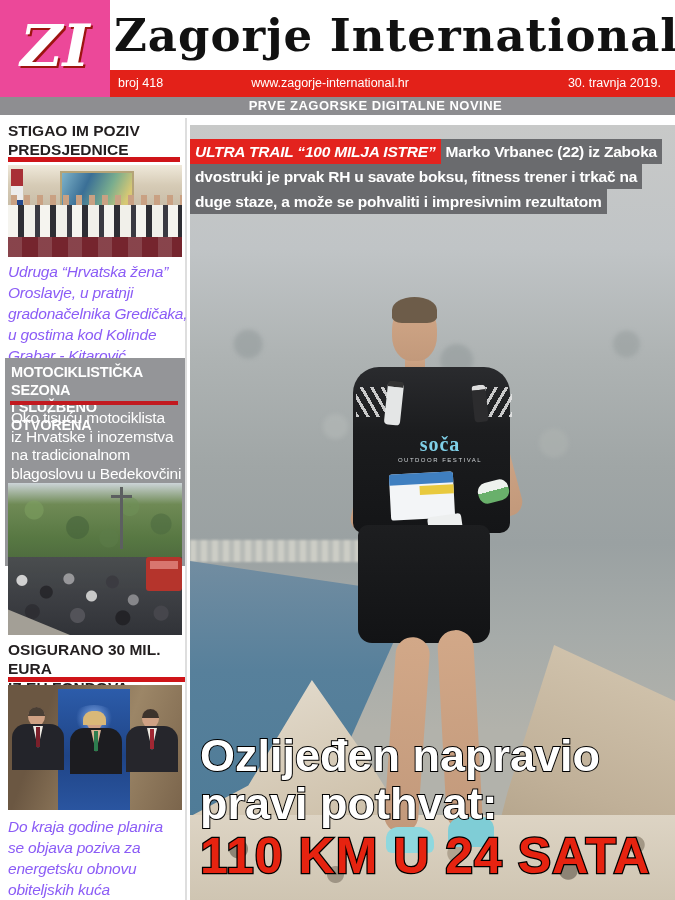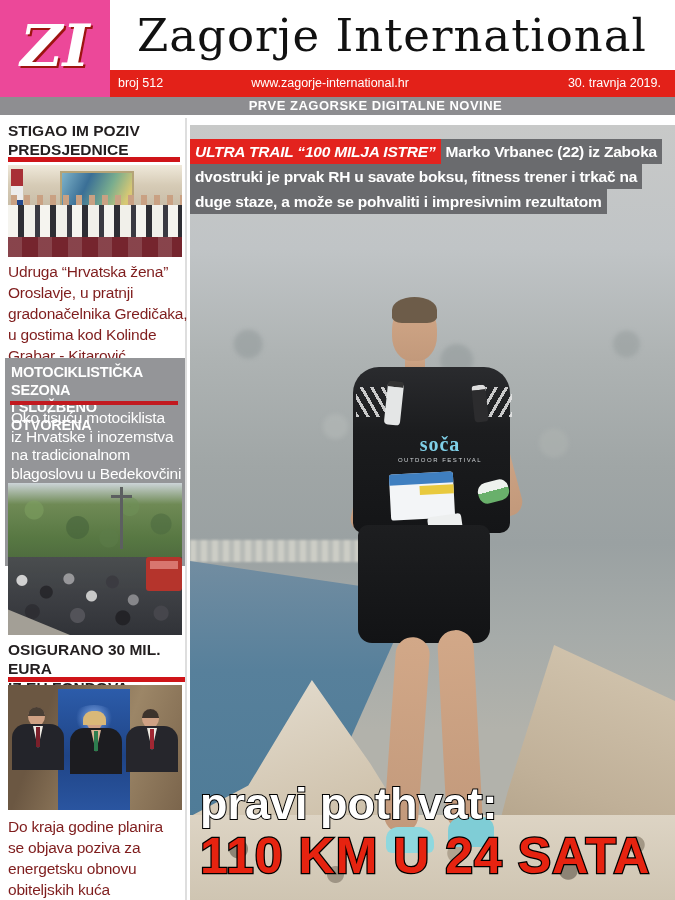--- a/index.html
+++ b/index.html
@@ -13,31 +13,31 @@
   .redbar .site{left:0;top:6px;width:660px;text-align:center;}
   .redbar .date{right:14px;top:6px;}
   .taglinebar{left:0;top:97px;width:675px;height:18px;background:#8e8e91;padding-left:38px;}
   .taglinebar span{display:block;text-align:center;color:#fff;font-weight:bold;font-size:13px;
        line-height:18px;letter-spacing:.5px;}
   .logo{left:0;top:0;width:110px;height:97px;background:#ec4899;}
   .logo span{display:block;text-align:center;color:#fff;font-family:"DejaVu Serif",serif;
        font-style:italic;font-weight:bold;font-size:58px;line-height:92px;
        text-shadow:2px 2px 0 #9d1410;}
   .masttitle{left:114px;top:2px;width:556px;height:68px;text-align:center;
-       font-family:"DejaVu Serif",serif;font-weight:normal;font-size:45px;line-height:68px;
+       font-family:"DejaVu Serif",serif;font-weight:bold;font-size:45px;line-height:68px;
        color:#111;letter-spacing:1px;white-space:nowrap;}
 
   .divider{left:185px;top:118px;width:2px;height:782px;background:#dedede;}
 
   
   .sb-h{left:8px;width:179px;color:#231f20;font-weight:bold;font-size:15.5px;line-height:19px;
         white-space:pre-line;}
   .rule{left:8px;height:5px;background:#cf1418;}
-  .sb-t{left:8px;width:182px;color:#7f1d1d;font-size:15.5px;line-height:21px;
-        letter-spacing:-0.2px;white-space:pre-line;}
+  .sb-t{left:8px;width:182px;color:#8b5cf6;font-size:15.5px;line-height:21px;
+        letter-spacing:-0.2px;white-space:pre-line;font-style:italic;}
   .grayblock{left:5px;top:358px;width:180px;height:208px;background:#949598;}
   .gb-h{left:6px;top:6px;width:170px;color:#fff;font-weight:bold;font-size:14.5px;
         line-height:17.5px;white-space:pre-line;letter-spacing:-0.2px;}
   .gb-rule{left:5px;top:43px;width:168px;height:4px;background:#c2191f;}
   .gb-t{left:6px;top:51px;width:172px;color:#fff;font-size:15.5px;line-height:18.5px;
         letter-spacing:-0.2px;white-space:pre-line;}
 
   
   .ph{overflow:hidden;}
   .ph>div{position:absolute;}
@@ -183,21 +183,21 @@
   .t2{top:656px;}
   .t3{top:708px;color:#e62310;font-size:50px;-webkit-text-stroke:2.5px #000;letter-spacing:1px;}
 </style>
 </head>
 <body>
 
 <div class="page">
 
   <div class="abs masttitle">Zagorje International</div>
   <div class="abs redbar">
-    <span class="abs issue">broj 512</span>
+    <span class="abs issue">broj 418</span>
     <span class="abs site">www.zagorje-international.hr</span>
     <span class="abs date">30. travnja 2019.</span>
   </div>
   <div class="abs taglinebar">
     <span>PRVE ZAGORSKE DIGITALNE NOVINE</span>
   </div>
   <div class="abs logo">
     <span>ZI</span>
   </div>
 
@@ -310,17 +310,18 @@
       <div class="abs r-shoeL"></div>
       <div class="abs r-shoeR"></div>
     </div>
 
     <div class="abs kicker">
       <div><span class="k-red">ULTRA TRAIL “100 MILJA ISTRE”</span><span class="k-gray">Marko Vrbanec (22) iz Zaboka</span></div>
       <div><span class="k-gray">dvostruki je prvak RH u savate boksu, fitness trener i trkač na</span></div>
       <div><span class="k-gray">duge staze, a može se pohvaliti i impresivnim rezultatom</span></div>
     </div>
 
+    <div class="abs bigt t1">Ozlijeđen napravio</div>
     <div class="abs bigt t2">pravi pothvat:</div>
     <div class="abs bigt t3">110 KM U 24 SATA</div>
   </div>
 
 </div>
 
 </body></html>

